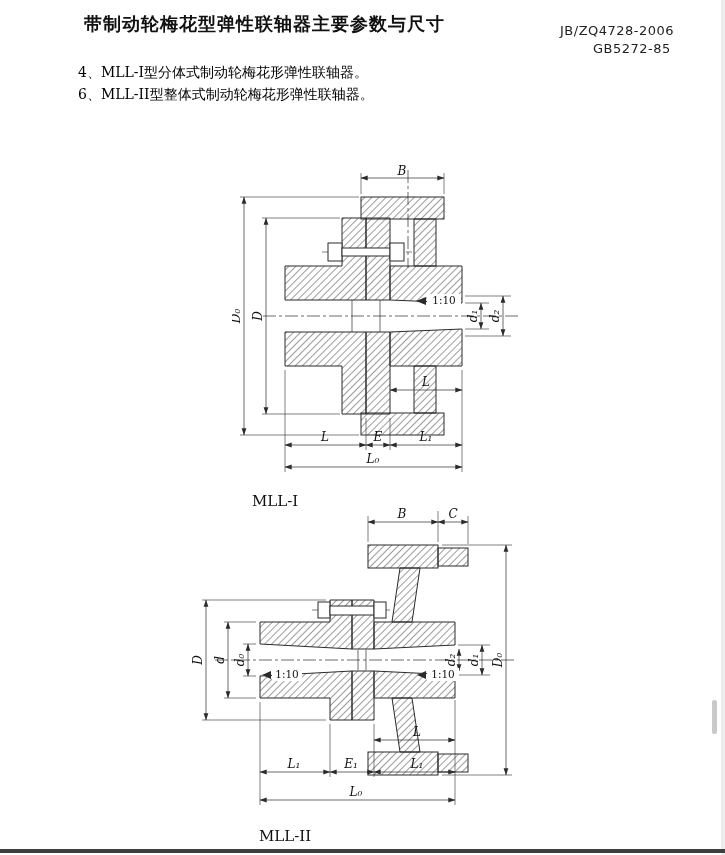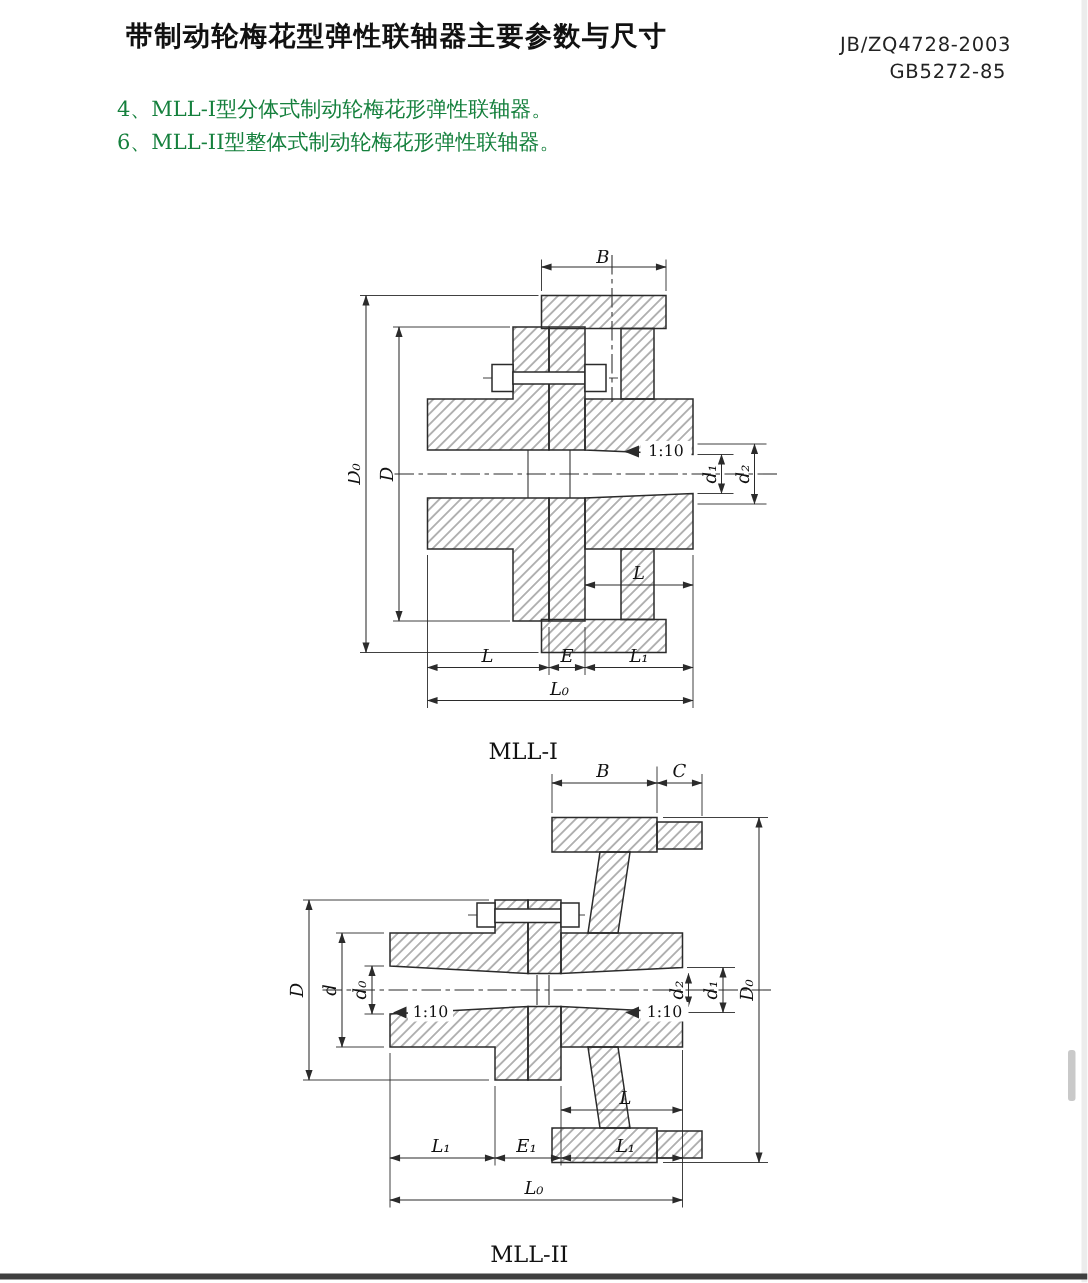--- a/index.html
+++ b/index.html
@@ -2,25 +2,25 @@
 <html><head>
 <meta charset="utf-8">
 <style>
   *{margin:0;padding:0;box-sizing:border-box}
   html,body{width:725px;height:855px}
   body{background:#fff;position:relative;overflow:hidden;font-family:"DejaVu Sans",sans-serif}
   .title{position:absolute;left:84px;top:12px;font-size:18px;font-weight:bold;letter-spacing:1px;color:#111;font-family:"DejaVu Sans",sans-serif;white-space:nowrap}
   .std{position:absolute;font-size:13px;color:#222;letter-spacing:.5px;font-family:"DejaVu Sans",sans-serif;white-space:nowrap}
   .std1{left:560px;top:23px}
   .std2{left:593px;top:41px}
-  .note{position:absolute;left:78px;font-size:14px;color:#15803d;font-family:"DejaVu Serif",serif;white-space:nowrap}
+  .note{position:absolute;left:78px;font-size:14px;color:#000000;font-family:"DejaVu Serif",serif;white-space:nowrap}
   .note4{top:64px}
   .note5{top:86px}
   .fig{position:absolute}
-  .caption{position:absolute;width:120px;text-align:right;font-size:15px;color:#111;font-family:"DejaVu Serif",serif}
+  .caption{position:absolute;width:120px;text-align:left;font-size:15px;color:#111;font-family:"DejaVu Serif",serif}
   .cap1{left:252px;top:492px}
   .cap2{left:259px;top:827px}
   svg text{font-family:"DejaVu Serif",serif}
   .dimtext{font-size:12px;font-style:italic;fill:#111;text-anchor:middle}
   .plain{font-size:10.5px;fill:#111;text-anchor:middle}
   .sec1{fill:url(#h1);stroke:#2b2b2b;stroke-width:1}
   .sec2{fill:url(#h2);stroke:#2b2b2b;stroke-width:1}
   .white{fill:#fff;stroke:#2b2b2b;stroke-width:1}
   .thin{stroke:#2b2b2b;stroke-width:.7;fill:none}
   .dim{stroke:#2b2b2b;stroke-width:.7;fill:none}
@@ -30,21 +30,21 @@
   .mask{fill:#fff;stroke:none}
   .arrow{fill:#2b2b2b;stroke:none}
   .edge-bottom{position:absolute;left:0;top:849px;width:725px;height:4px;background:#3f3f3f}
   .edge-right{position:absolute;left:721px;top:0;width:4px;height:855px;background:#ececec}
   .scan-artifact{position:absolute;left:712px;top:700px;width:5px;height:34px;background:#c9c9c9;border-radius:2px}
 </style>
 </head>
 <body>
 
 <div class="title">带制动轮梅花型弹性联轴器主要参数与尺寸</div>
-<div class="std std1">JB/ZQ4728-2003</div>
+<div class="std std1">JB/ZQ4728-2006</div>
 <div class="std std2">GB5272-85</div>
 <div class="note note4">4、MLL-I型分体式制动轮梅花形弹性联轴器。</div>
 <div class="note note5">6、MLL-II型整体式制动轮梅花形弹性联轴器。</div>
 
 <svg class="fig" style="left:232px;top:158px" width="296" height="336" viewBox="232 158 296 336">
   <defs>
     <pattern id="h1" patternUnits="userSpaceOnUse" width="5" height="5" patternTransform="rotate(45)">
       <line x1="2.5" y1="0" x2="2.5" y2="5" stroke="#4a4a4a" stroke-width="0.55"></line>
     </pattern>
     <marker id="a1" viewBox="0 0 10 8" refX="9.5" refY="4" markerWidth="11" markerHeight="8.5" orient="auto-start-reverse">

